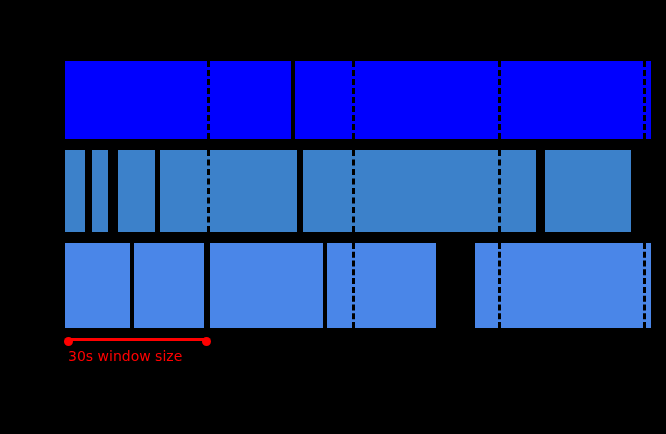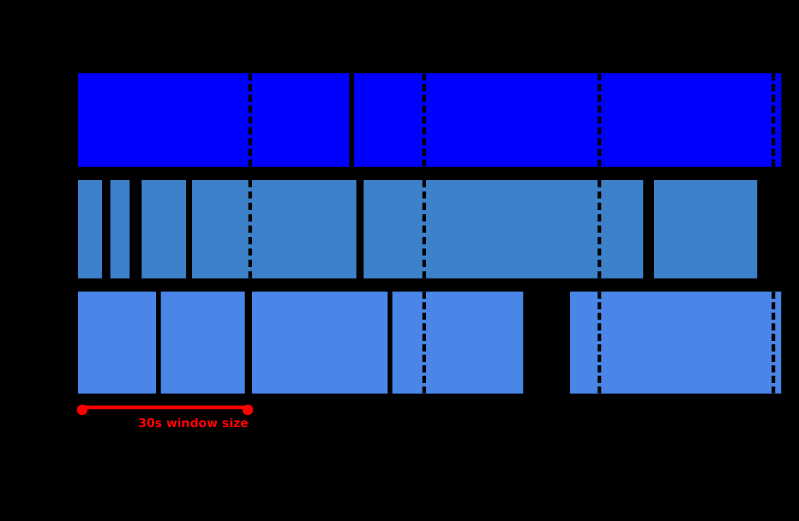--- a/index.html
+++ b/index.html
@@ -43,24 +43,24 @@
     height: 9px;
     border-radius: 50%;
     background: #ff0000;
     top: -4px;
   }
   .window-cap.left  { left: -4px; }
   .window-cap.right { right: -4px; }
   .window-label {
     position: absolute;
     color: #ff0000;
-    font-size: 10px;
-    font-weight: bold;
+    font-size: 14px;
+    font-weight: normal;
     white-space: nowrap;
-    text-align: right;
+    text-align: left;
     font-family: "DejaVu Sans", "Liberation Sans", sans-serif;
   }
 </style>
 </head>
 <body>
 
 <div id="canvas">
 
   <div id="tracks-layer">
       <div class="track" style="left: 0px; right: 0px; top: 61px; height: 78px;">

